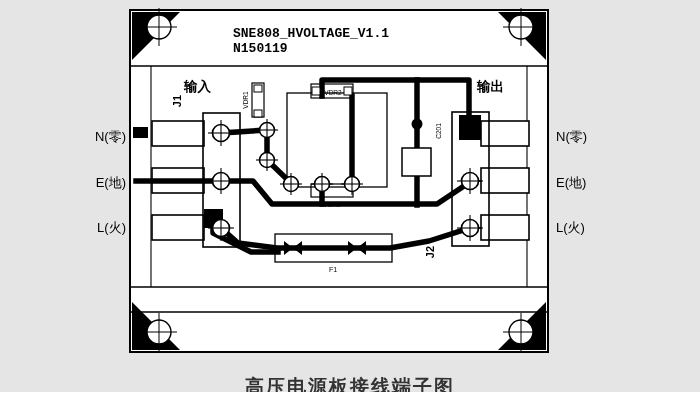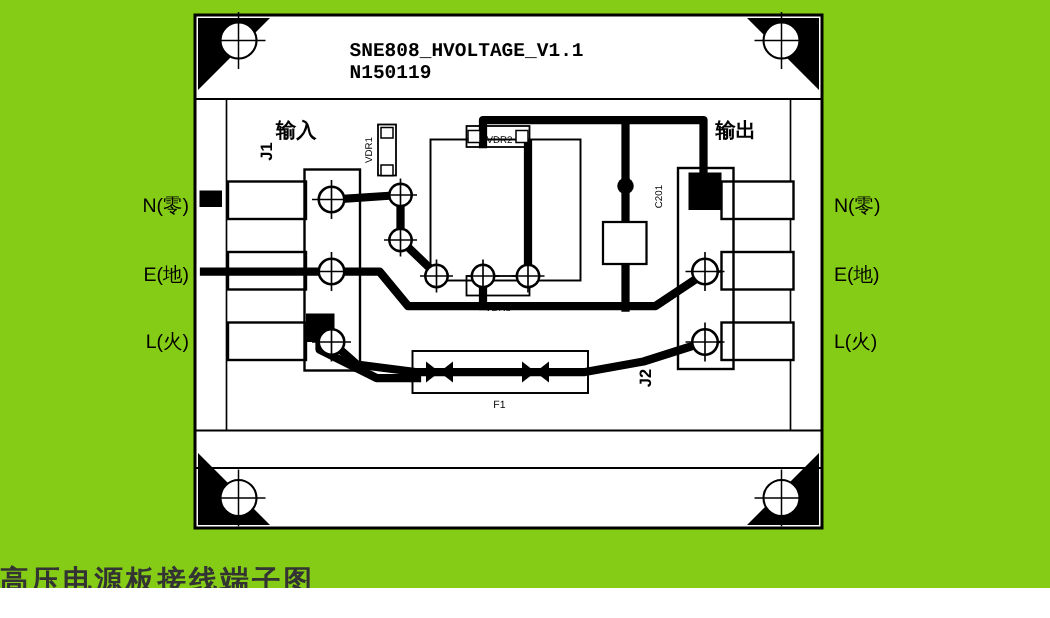--- a/index.html
+++ b/index.html
@@ -6,27 +6,27 @@
     margin: 0;
     padding: 0;
     background: #ffffff;
     width: 700px;
     font-family: "Liberation Sans", sans-serif;
   }
   .stage {
     position: relative;
     width: 700px;
     height: 392px;
-    background: #84cc16;
+    background: #e5e5e5;
     overflow: hidden;
   }
   .pcb-svg { display: block; }
   .caption {
     width: 700px;
-    text-align: left;
+    text-align: center;
     font-size: 19px;
     font-weight: 600;
     color: #333333;
     letter-spacing: 2px;
     margin-top: 14px;
     font-family: "Liberation Sans", sans-serif;
   }
   text {
     font-family: "Liberation Sans", sans-serif;
     fill: #000;

